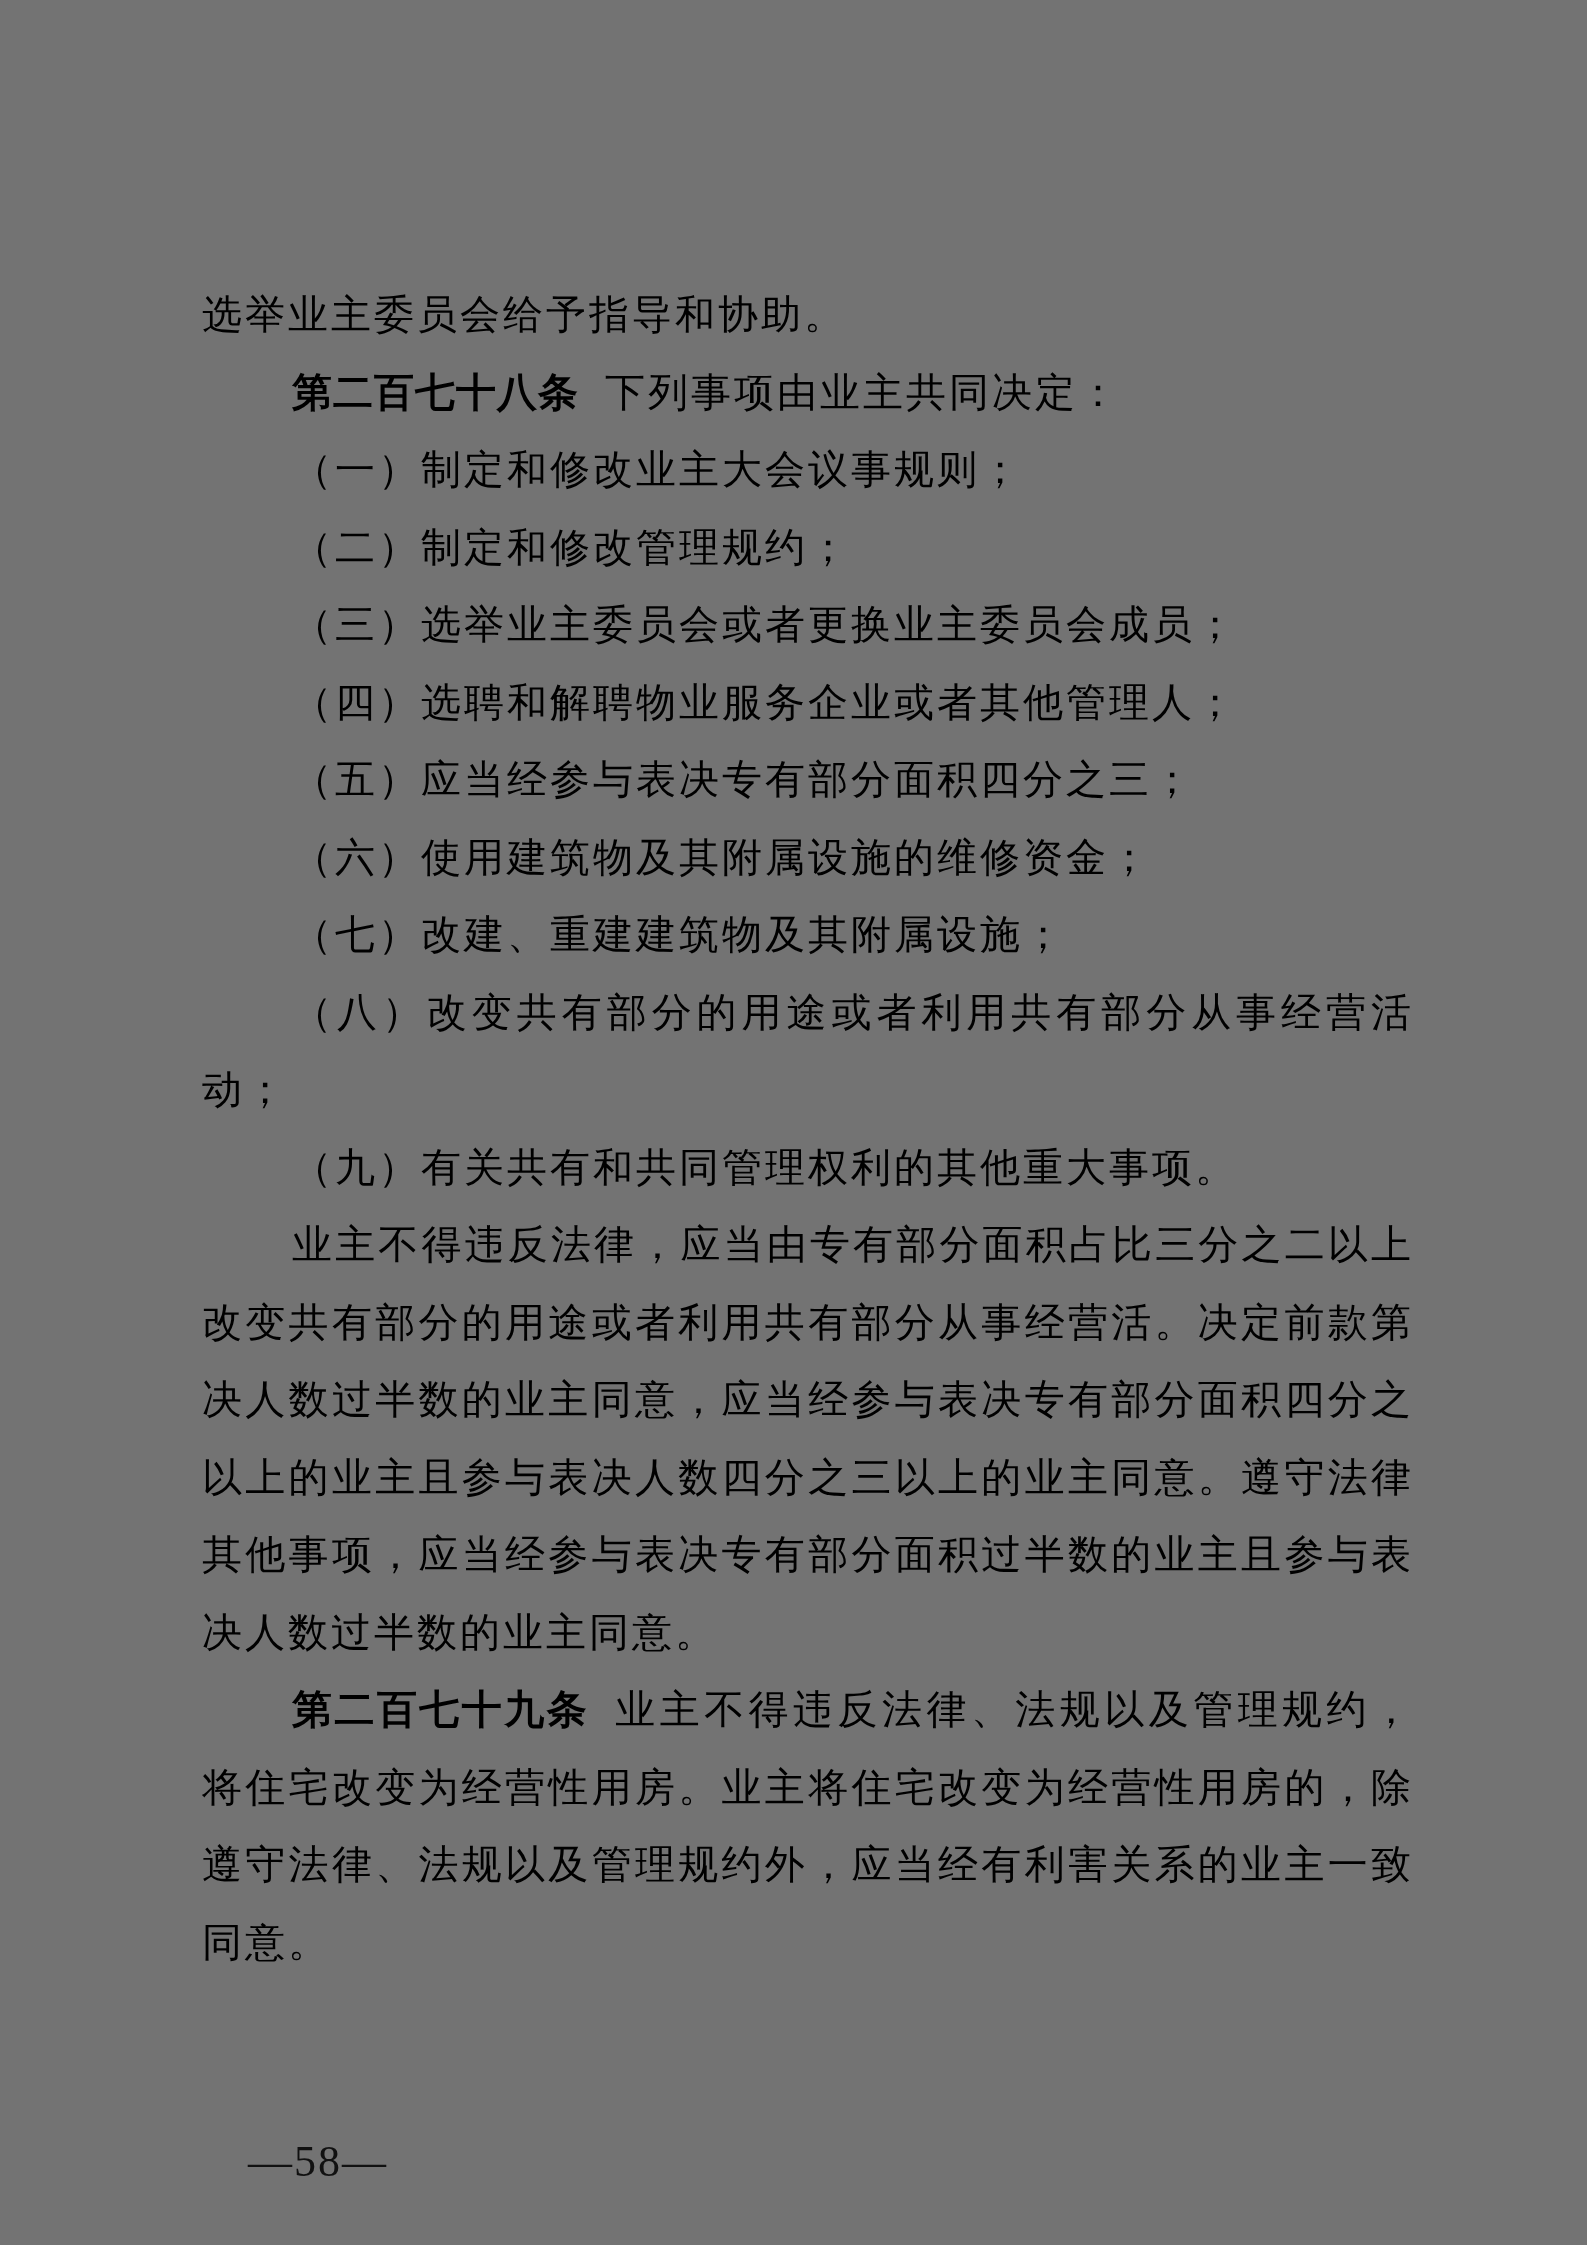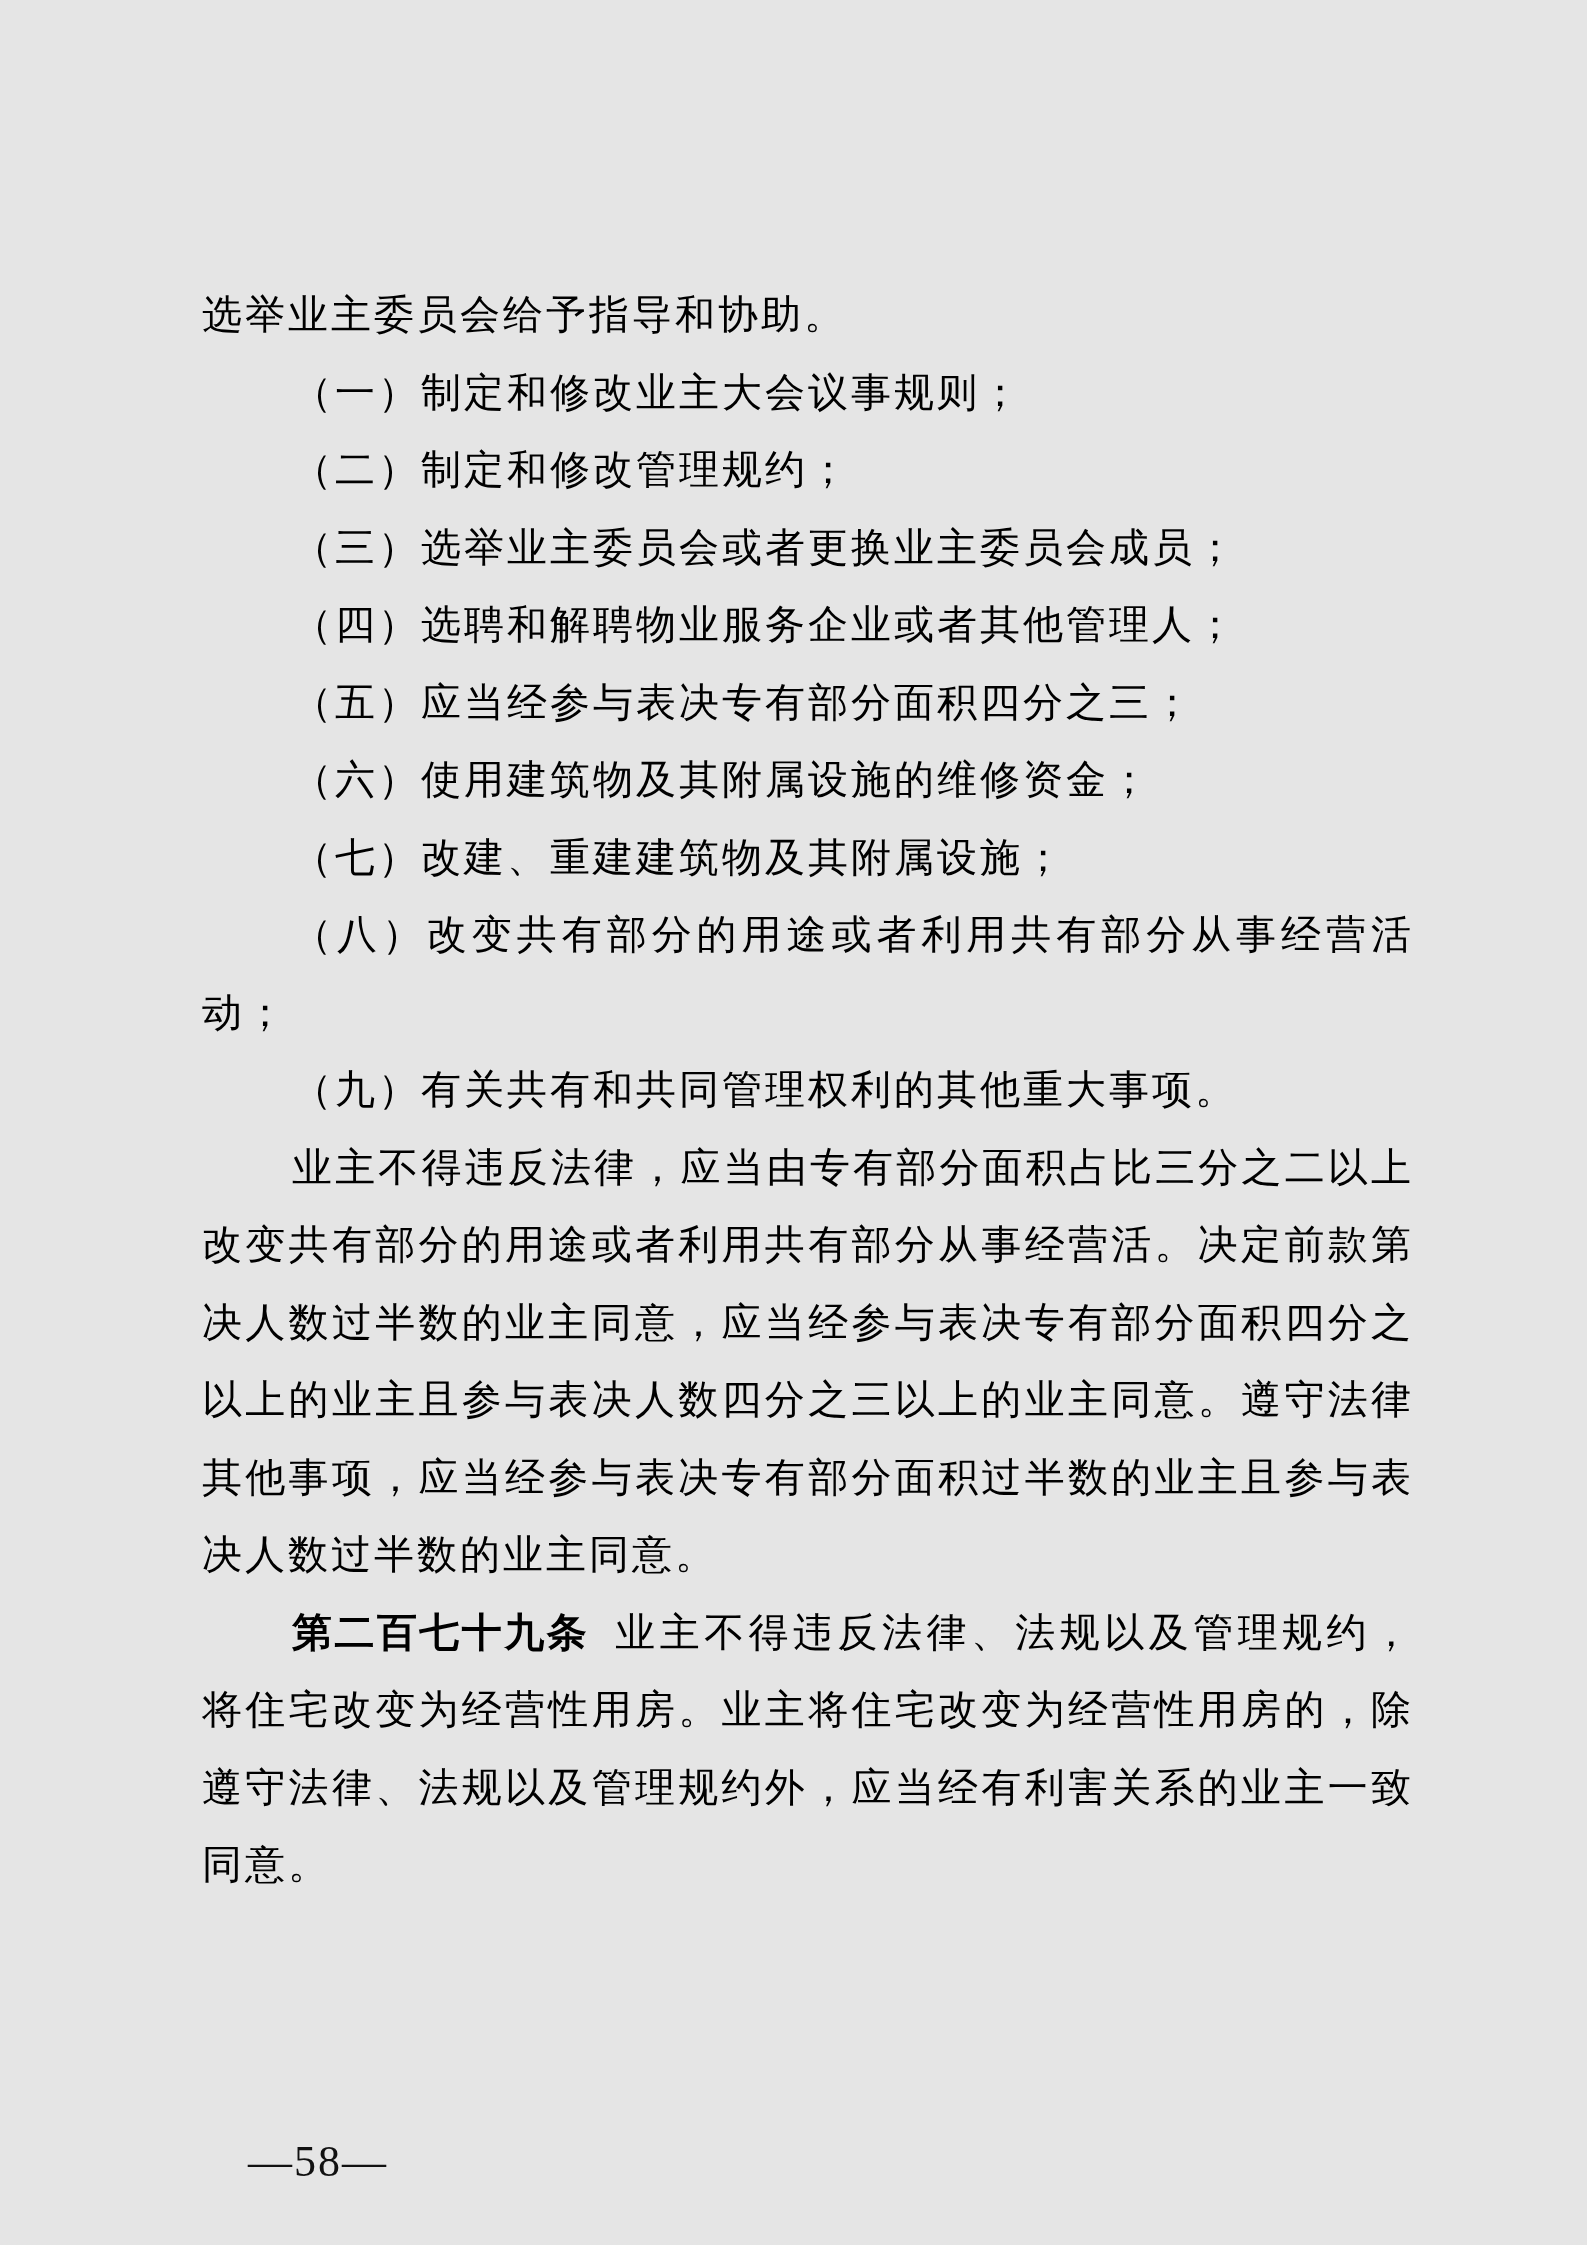--- a/index.html
+++ b/index.html
@@ -1,20 +1,20 @@
 <!DOCTYPE html>
 <html><head>
 <meta charset="utf-8">
 <style>
   html, body { margin: 0; padding: 0; background: #ffffff; }
   .page {
     position: relative;
     width: 1587px;
     height: 2245px;
-    background: #e5e5e5;
+    background: #737373;
     color: #000000;
     font-family: "Liberation Serif", serif;
     overflow: hidden;
     text-decoration: underline;
   }
   .textblock {
     position: absolute;
     left: 202px;
     top: 276px;
     width: 1212px;
@@ -48,20 +48,21 @@
   }
 </style>
 </head>
 <body>
 
 <div class="page">
   <div class="textblock">
 
     <div class="line">选举业主委员会给予指导和协助。</div>
 
+    <div class="line ind"><span class="term">第二百七十八条</span><span>下列事项由业主共同决定：</span></div>
 
     <div class="line ind">（一）制定和修改业主大会议事规则；</div>
     <div class="line ind">（二）制定和修改管理规约；</div>
     <div class="line ind">（三）选举业主委员会或者更换业主委员会成员；</div>
     <div class="line ind">（四）选聘和解聘物业服务企业或者其他管理人；</div>
     <div class="line ind">（五）应当经参与表决专有部分面积四分之三；</div>
     <div class="line ind">（六）使用建筑物及其附属设施的维修资金；</div>
     <div class="line ind">（七）改建、重建建筑物及其附属设施；</div>
     <div class="line ind j">（八）改变共有部分的用途或者利用共有部分从事经营活</div>
     <div class="line">动；</div>

